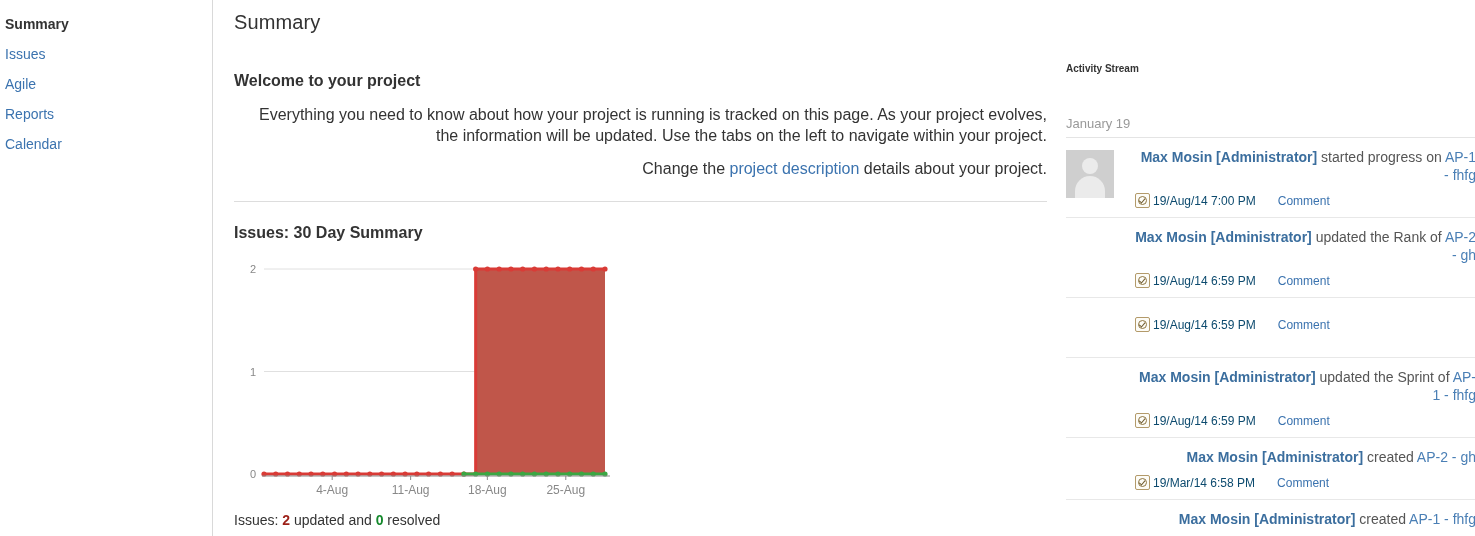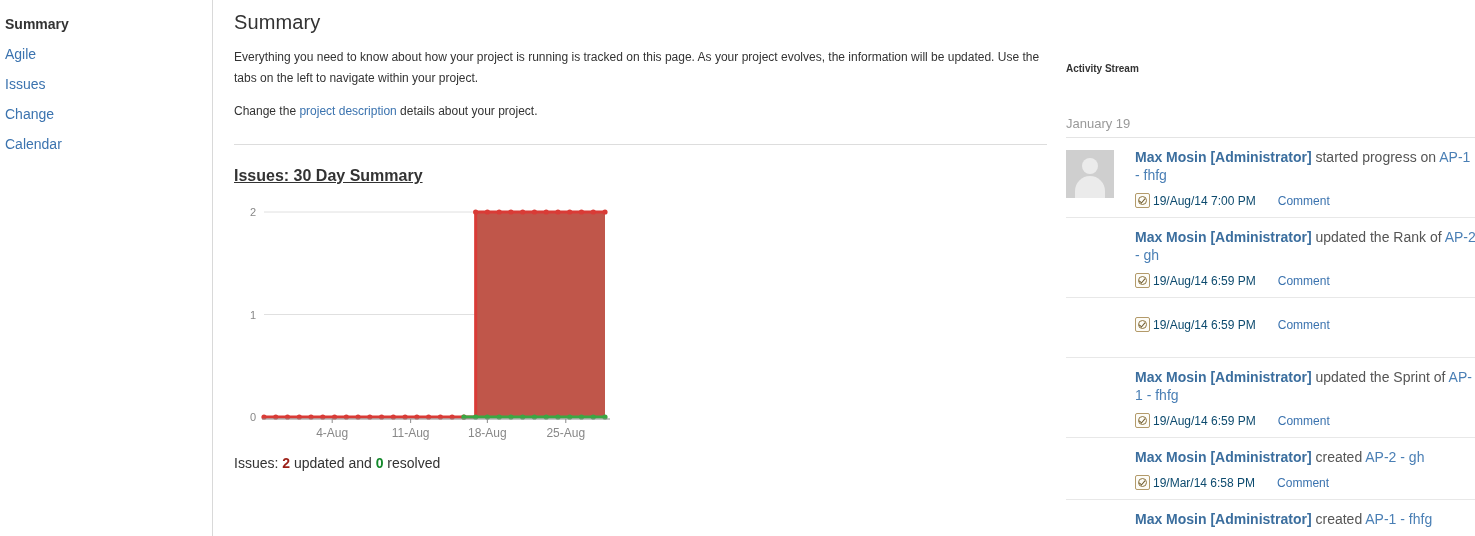--- a/index.html
+++ b/index.html
@@ -69,40 +69,40 @@
     letter-spacing: 0.1px;
   }
   h2.section-title {
     font-size: 16px;
     line-height: 20px;
     font-weight: bold;
     color: #333333;
     margin: 37px 0 0 0;
   }
   p.body-text {
-    font-size: 12px;
+    font-size: 16px;
     line-height: 21px;
     color: #333333;
     margin: 13px 0 0 0;
+    text-align: right;
   }
   p.body-text.second { margin-top: 12px; }
   .inline-link { color: #3b73af; }
   .divider {
     border: 0;
     border-top: 1px solid #dddddd;
     margin: 22px 0 0 0;
     height: 0;
   }
   h3.chart-title {
     font-size: 16px;
     line-height: 20px;
     font-weight: bold;
     color: #333333;
     margin: 21px 0 0 0;
-    text-decoration: underline;
   }
 
   
   #chart-wrap {
     margin-top: 14px;
     width: 400px;
     height: 250px;
     position: relative;
   }
   #chart-svg { display: block; }
@@ -136,20 +136,21 @@
     border-bottom: 1px solid #e4e4e4;
     margin-top: 30px;
   }
   .activity-list { position: relative; }
   .activity-item {
     display: flex;
     align-items: flex-start;
     border-bottom: 1px solid #e8e8e8;
     padding: 10px 0 9px 0;
     min-height: 40px;
+    text-align: right;
   }
   .activity-item:last-child { border-bottom: 1px solid #e8e8e8; }
   .avatar-slot {
     width: 48px;
     min-width: 48px;
     padding-top: 2px;
   }
   .avatar {
     width: 48px;
     height: 48px;
@@ -224,32 +225,33 @@
   }
 </style>
 </head>
 <body>
 
 <div id="page">
 
   <nav id="sidebar">
     <div id="sidebar-items">
         <a class="nav-item active" href="#">Summary</a>
+        <a class="nav-item" href="#">Issues</a>
         <a class="nav-item" href="#">Agile</a>
-        <a class="nav-item" href="#">Issues</a>
-        <a class="nav-item" href="#">Change</a>
+        <a class="nav-item" href="#">Reports</a>
         <a class="nav-item" href="#">Calendar</a>
       </div>
   </nav>
 
   <div id="content">
 
     <div id="main-col">
       <h1 class="page-title">Summary</h1>
 
+      <h2 class="section-title">Welcome to your project</h2>
 
       <p class="body-text">Everything you need to know about how your project is running is tracked on this page. As your project evolves, the information will be updated. Use the tabs on the left to navigate within your project.</p>
 
       <p class="body-text second"><span>Change the </span><a class="inline-link" href="#">project description</a><span> details about your project.</span></p>
 
       <hr class="divider">
 
       <h3 class="chart-title">Issues: 30 Day Summary</h3>
 
       <div id="chart-wrap">

